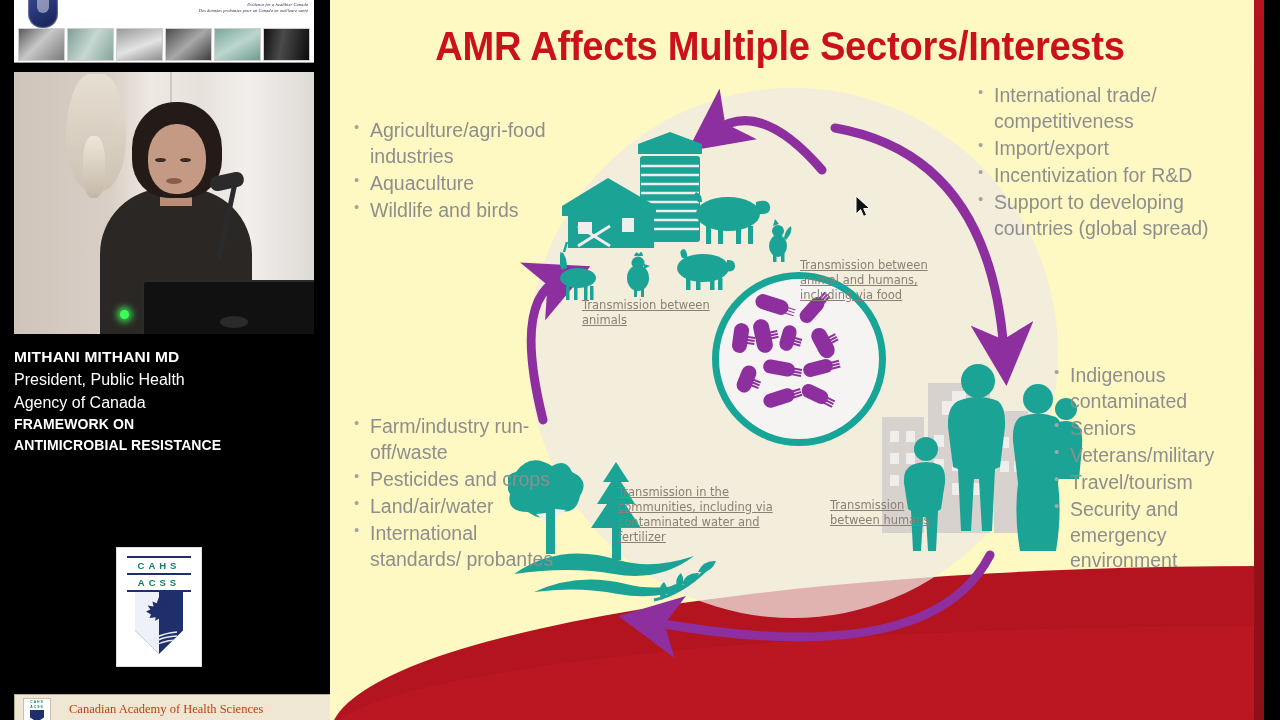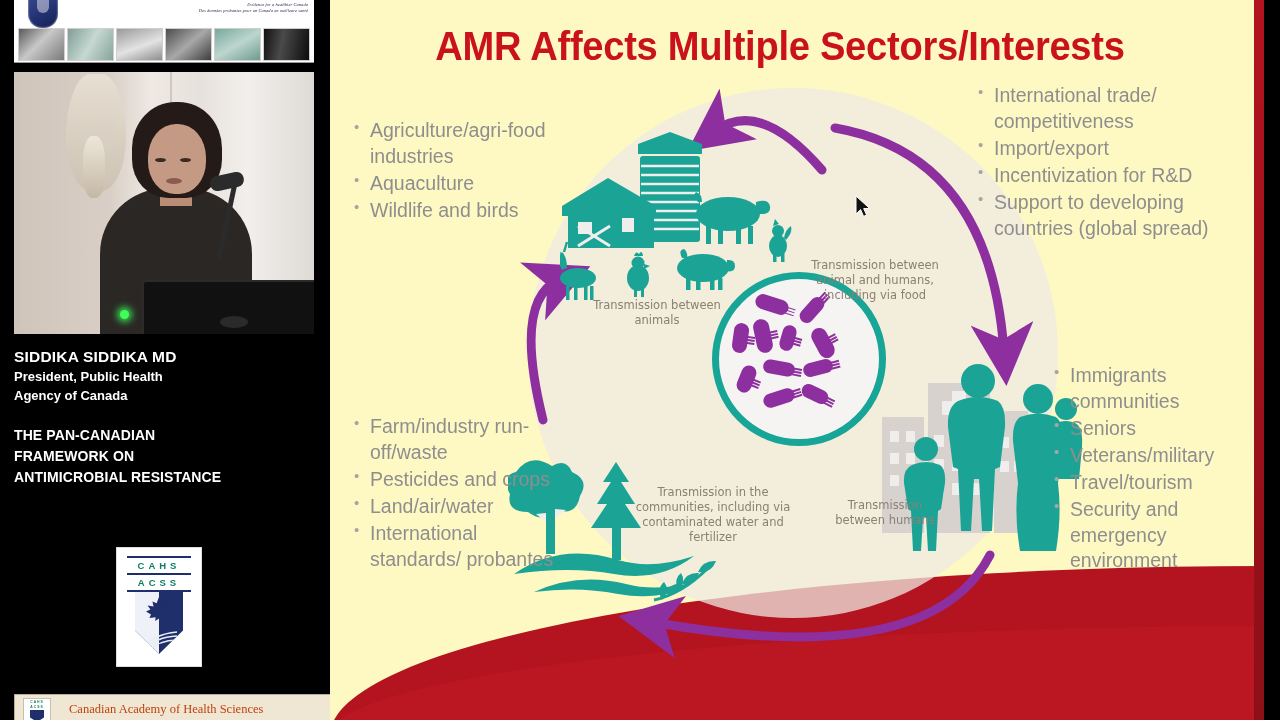--- a/index.html
+++ b/index.html
@@ -49,21 +49,21 @@
   .mic-head{position:absolute;left:196px;top:102px;width:34px;height:15px;background:#2b2b2b;border-radius:7px;transform:rotate(-12deg);}
   .mic-arm{position:absolute;left:220px;top:104px;width:5px;height:86px;background:#2b2b2b;border-radius:3px;
      transform:rotate(12deg);transform-origin:top;}
   .laptop{position:absolute;left:128px;top:208px;width:180px;height:56px;background:#111;border-radius:4px 4px 0 0;border:2px solid #2b2b2b;}
   .laptop:after{content:"";position:absolute;left:50%;top:34px;margin-left:-14px;width:28px;height:12px;background:#2a2a2a;border-radius:50%;}
   .led{position:absolute;left:106px;top:238px;width:9px;height:9px;border-radius:50%;background:#3dff5a;box-shadow:0 0 7px 3px rgba(60,255,90,.85);}
 
   
   .speaker-text{position:absolute;left:14px;top:346px;width:300px;color:#fff;}
   .sp-name{font-size:15.5px;font-weight:bold;letter-spacing:.2px;line-height:1.42;}
-  .sp-role{font-size:13px;font-weight:bold;line-height:1.45;}
+  .sp-role{font-size:16px;font-weight:normal;line-height:1.45;}
   .sp-title{margin-top:19px;font-size:14px;font-weight:bold;line-height:1.5;letter-spacing:.1px;}
 
   
   .cahs-logo{position:absolute;left:116px;top:547px;width:84px;height:118px;background:#fff;
      border:1px solid #dedede;}
   .cahs-rule{position:absolute;left:10px;width:64px;height:1.5px;background:#1f2f6b;}
   .cahs-word{position:absolute;left:10px;width:64px;text-align:center;font-size:9.5px;font-weight:bold;
      color:#0f7d63;letter-spacing:4px;}
   .cahs-shield{position:absolute;left:18px;top:44px;width:48px;height:62px;
      background:#1f2f6b;clip-path:polygon(0 0,100% 0,100% 62%,50% 100%,0 62%);overflow:hidden;}
@@ -105,22 +105,22 @@
 
   
   .ring-bg{position:absolute;left:198px;top:88px;width:530px;height:530px;border-radius:50%;
      background:#efe8e3;opacity:.75;}
   .core{position:absolute;left:382px;top:272px;width:160px;height:160px;border-radius:50%;
      border:7px solid #16a596;background:#f6f4f2;}
   .germ{position:absolute;background:#8d2f9e;border-radius:9px;}
   .germ:after{content:"";position:absolute;right:-7px;top:50%;width:9px;height:1.6px;background:#8d2f9e;
      box-shadow:0 -3px 0 #8d2f9e,0 3px 0 #8d2f9e;}
 
-  .lbl{position:absolute;color:#8a8076;font-size:11.5px;line-height:1.3;text-align:center;
-     font-family:"DejaVu Sans",sans-serif;}
+  .lbl{position:absolute;color:#8a8076;font-size:11.5px;line-height:1.3;
+     font-family:"DejaVu Sans",sans-serif;text-decoration:underline;}
   #lbl-animals{left:252px;top:298px;width:150px;}
   #lbl-ah{left:470px;top:258px;width:150px;}
   #lbl-env{left:288px;top:485px;width:190px;}
   #lbl-humans{left:500px;top:498px;width:110px;}
 
   .teal{fill:#1ba396;}
   .grayb{fill:#d8d2cf;}
 
   .cursor{position:absolute;left:850px;top:187px;width:0;height:0;}
   .cursor svg{display:block;}
@@ -160,24 +160,23 @@
       <div class="person-eye" style="left:141px"></div>
       <div class="person-eye" style="left:166px"></div>
       <div class="person-mouth"></div>
       <div class="mic-arm"></div>
       <div class="mic-head"></div>
       <div class="laptop"></div>
       <div class="led"></div>
     </div>
 
     <div class="speaker-text">
-      <div class="sp-name">SIDDIKA SIDDIKA MD</div>
+      <div class="sp-name">MITHANI MITHANI MD</div>
       <div class="sp-role">President, Public Health</div>
       <div class="sp-role">Agency of Canada</div>
-      <div class="sp-title">THE PAN-CANADIAN</div>
       <div class="sp-title" style="margin-top:0">FRAMEWORK ON</div>
       <div class="sp-title" style="margin-top:0">ANTIMICROBIAL RESISTANCE</div>
     </div>
 
     <div class="cahs-logo">
       <div class="cahs-rule" style="top:8px"></div>
       <div class="cahs-word" style="top:12px">CAHS</div>
       <div class="cahs-rule" style="top:25px"></div>
       <div class="cahs-word" style="top:29px">ACSS</div>
       <div class="cahs-rule" style="top:42px"></div>
@@ -406,21 +405,21 @@
       <ul>
         <li>International trade/ competitiveness</li>
         <li>Import/export</li>
         <li>Incentivization for R&amp;D</li>
         <li>Support to developing countries (global spread)</li>
       </ul>
     </div>
 
     <div class="bullets" id="b-people">
       <ul>
-        <li>Immigrants communities</li>
+        <li>Indigenous contaminated</li>
         <li>Seniors</li>
         <li>Veterans/military</li>
         <li>Travel/tourism</li>
         <li>Security and emergency environment</li>
       </ul>
     </div>
 
     <div class="bullets" id="b-env">
       <ul>
         <li>Farm/industry run-off/waste</li>

